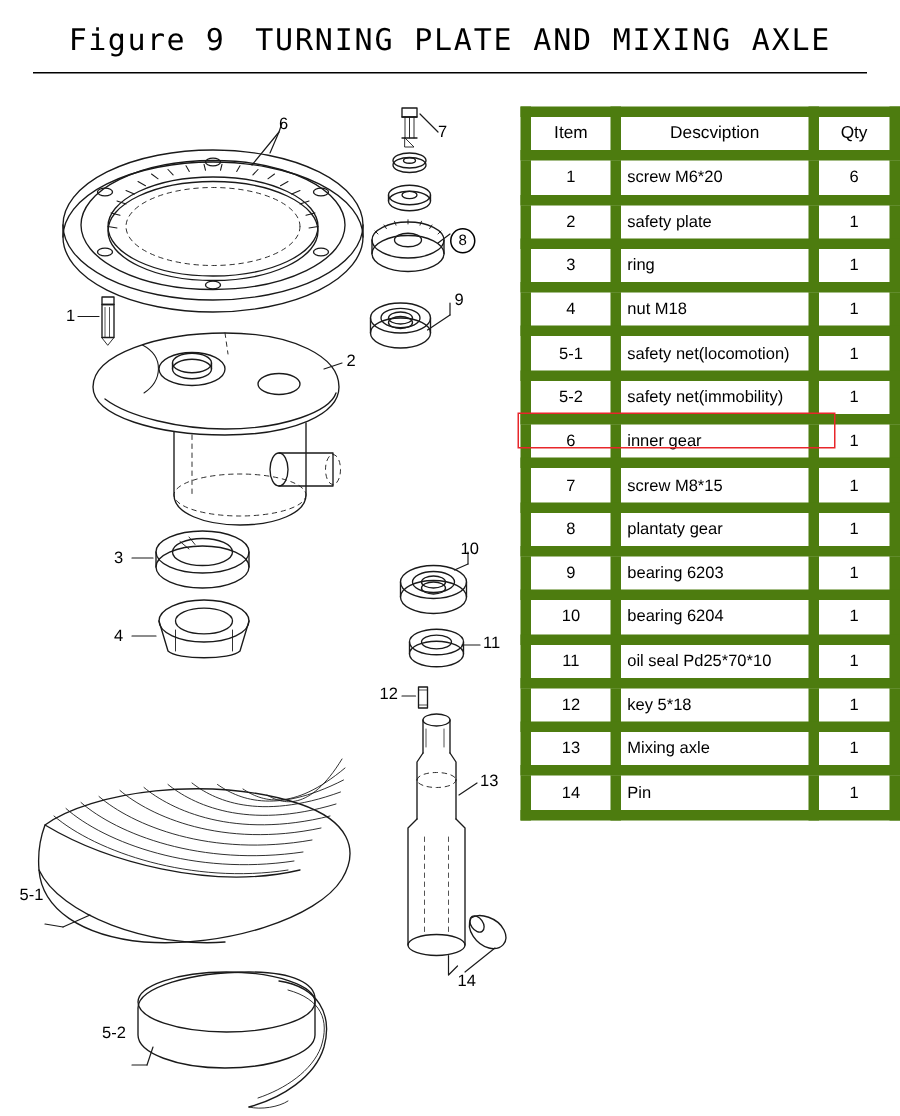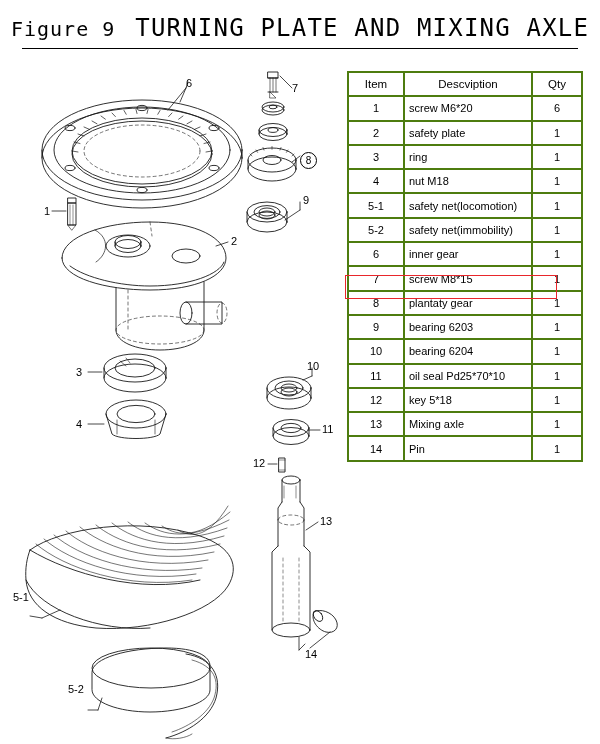--- a/index.html
+++ b/index.html
@@ -30,21 +30,21 @@
     text-align: center;
   }
   .title-bar .fig {
     font-family: "DejaVu Sans Mono", monospace;
     font-size: 20px;
     letter-spacing: 1px;
     margin-top: 28px;
   }
   .title-bar .ttl {
     font-family: "DejaVu Sans Mono", monospace;
-    font-size: 24px;
+    font-size: 20px;
     letter-spacing: 1.2px;
     margin-left: 20px;
   }
   .title-rule {
     position: absolute;
     left: 22px;
     top: 48px;
     width: 556px;
     height: 1px;
     background: #000;
@@ -52,21 +52,21 @@
 
   
   .parts-table {
     position: absolute;
     left: 347px;
     top: 71px;
     border-collapse: collapse;
     font-size: 11px;
   }
   .parts-table td, .parts-table th {
-    border: 2px solid #4d7c0f;
+    border: 7px solid #4d7c0f;
     height: 22.3px;
     padding: 0 4px;
     font-weight: normal;
     font-family: "Liberation Sans", sans-serif;
   }
   .parts-table th {
     text-align: center;
     font-size: 11.5px;
   }
   .col-item { width: 46px; text-align: center; }

